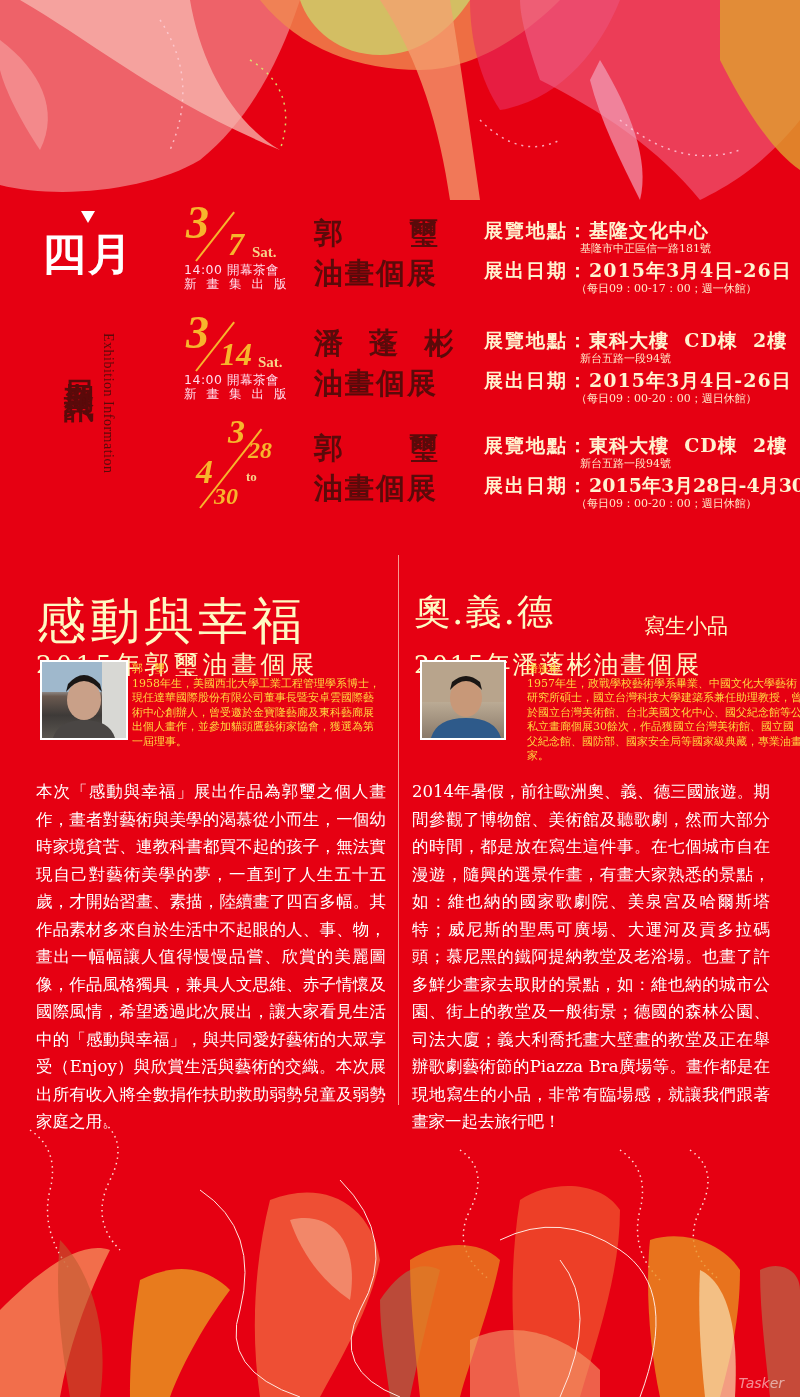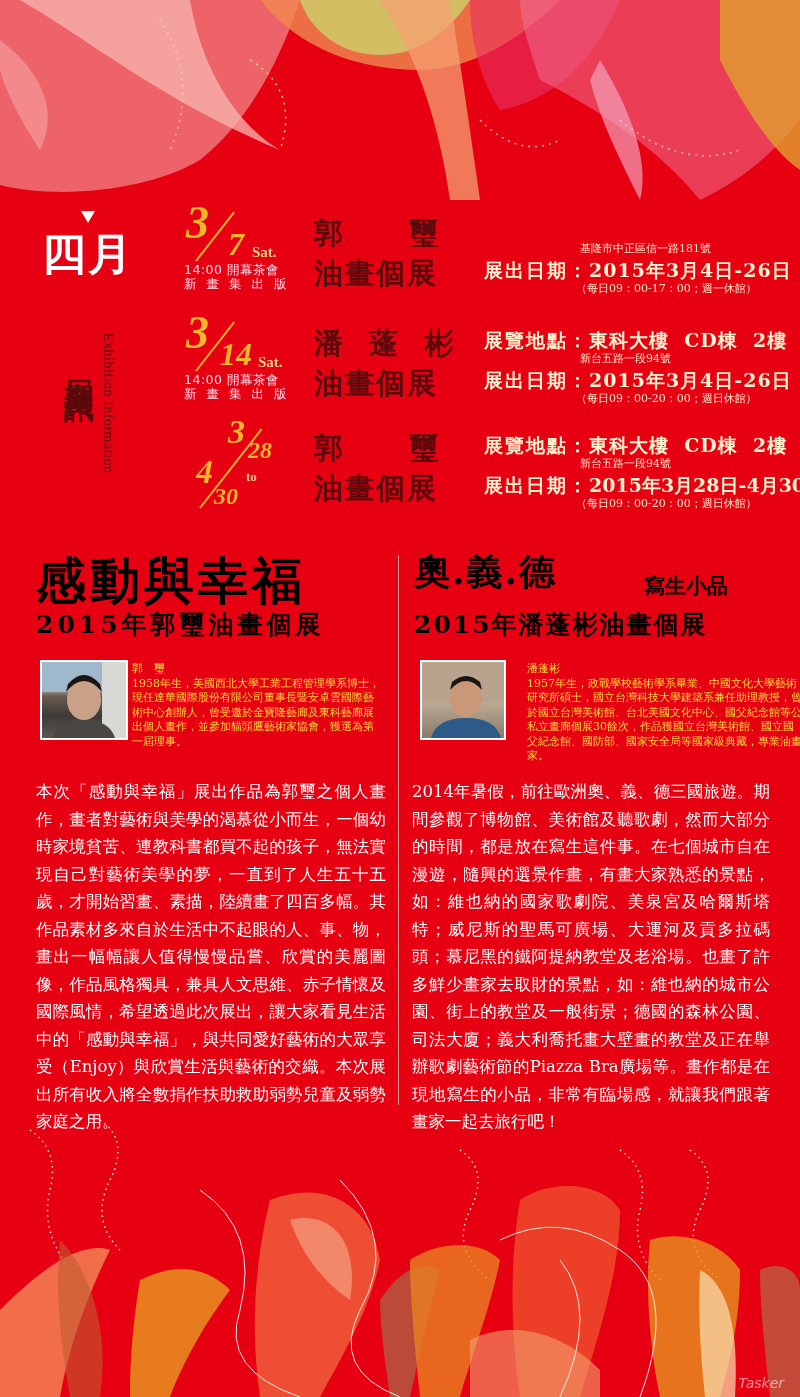--- a/index.html
+++ b/index.html
@@ -27,21 +27,21 @@
   .sat { position:absolute; color:#f7d28a; font-family:"Liberation Serif",serif; font-weight:bold; font-size:15px;text-align:center; }
   .sub-line { position:absolute; left:16px; font-family:"DejaVu Sans","Liberation Sans",sans-serif; font-size:12.5px; color:#fde; line-height:15px; white-space:nowrap; letter-spacing:0.5px; }
   .artist-name { position:absolute; left:146px; font-size:29px; font-weight:bold; color:#5a0a0a; letter-spacing:2px; line-height:38px; }
   .artist-name .wide { display:flex; justify-content:space-between; width:126px; }
   .kv { position:absolute; left:316px; white-space:nowrap; }
   .kv-label { font-size:19px; color:#fff3d0; font-weight:bold; letter-spacing:2px; }
   .kv-val { font-size:19px; color:#fff3d0; font-weight:bold; letter-spacing:1px; }
   .kv-note { font-size:11px; color:#ffe8c8; position:absolute; white-space:nowrap; }
 
   
-  .headline { position:absolute; color:#000000; font-weight:bold; white-space:nowrap; }
+  .headline { position:absolute; color:#fef9c3; font-weight:normal; white-space:nowrap;margin-top:40px; }
   .divider-v { position:absolute; left:398px; width:1px; background:rgba(255,220,200,0.7); }
 
   
   .photo { position:absolute; border:2px solid #fff; overflow:hidden; }
   .bio { position:absolute; font-size:11px; line-height:14.5px; color:#ffd740; }
   .bio-name { color:#ffd740; }
 
   
   .para { position:absolute; font-size:16.5px; line-height:27.5px; color:#fff; font-weight:normal; text-align:justify; }
 
@@ -86,20 +86,23 @@
     <div class="sat" style="left:84px;top:44px;">Sat.</div>
     <div class="sub-line" style="top:62px;">14:00 開幕茶會</div>
     <div class="sub-line" style="top:76px;letter-spacing:3px;">新 畫 集 出 版</div>
     <div class="artist-name" style="top:14px;">
       <div class="wide">
           <span>郭</span>
           <span>璽</span>
         </div>
     </div>
     <div class="artist-name" style="top:54px;">油畫個展</div>
+    <div class="kv" style="top:18px;">
+      <span class="kv-label">展覽地點：</span><span class="kv-val">基隆文化中心</span>
+    </div>
     <div class="kv-note" style="left:412px;top:41px;">基隆市中正區信一路181號</div>
     <div class="kv" style="top:58px;">
       <span class="kv-label">展出日期：</span><span class="kv-val">2015年3月4日-26日</span>
     </div>
     <div class="kv-note" style="left:408px;top:81px;">（每日09：00-17：00；週一休館）</div>
   </div>
 
   <div class="exh" style="top:310px;">
     <div class="date-big" style="left:18px;top:-4px;font-size:46px;">3</div>
     <div class="slash" style="left:28px;top:60px;width:62px;transform:rotate(-52deg);"></div>

